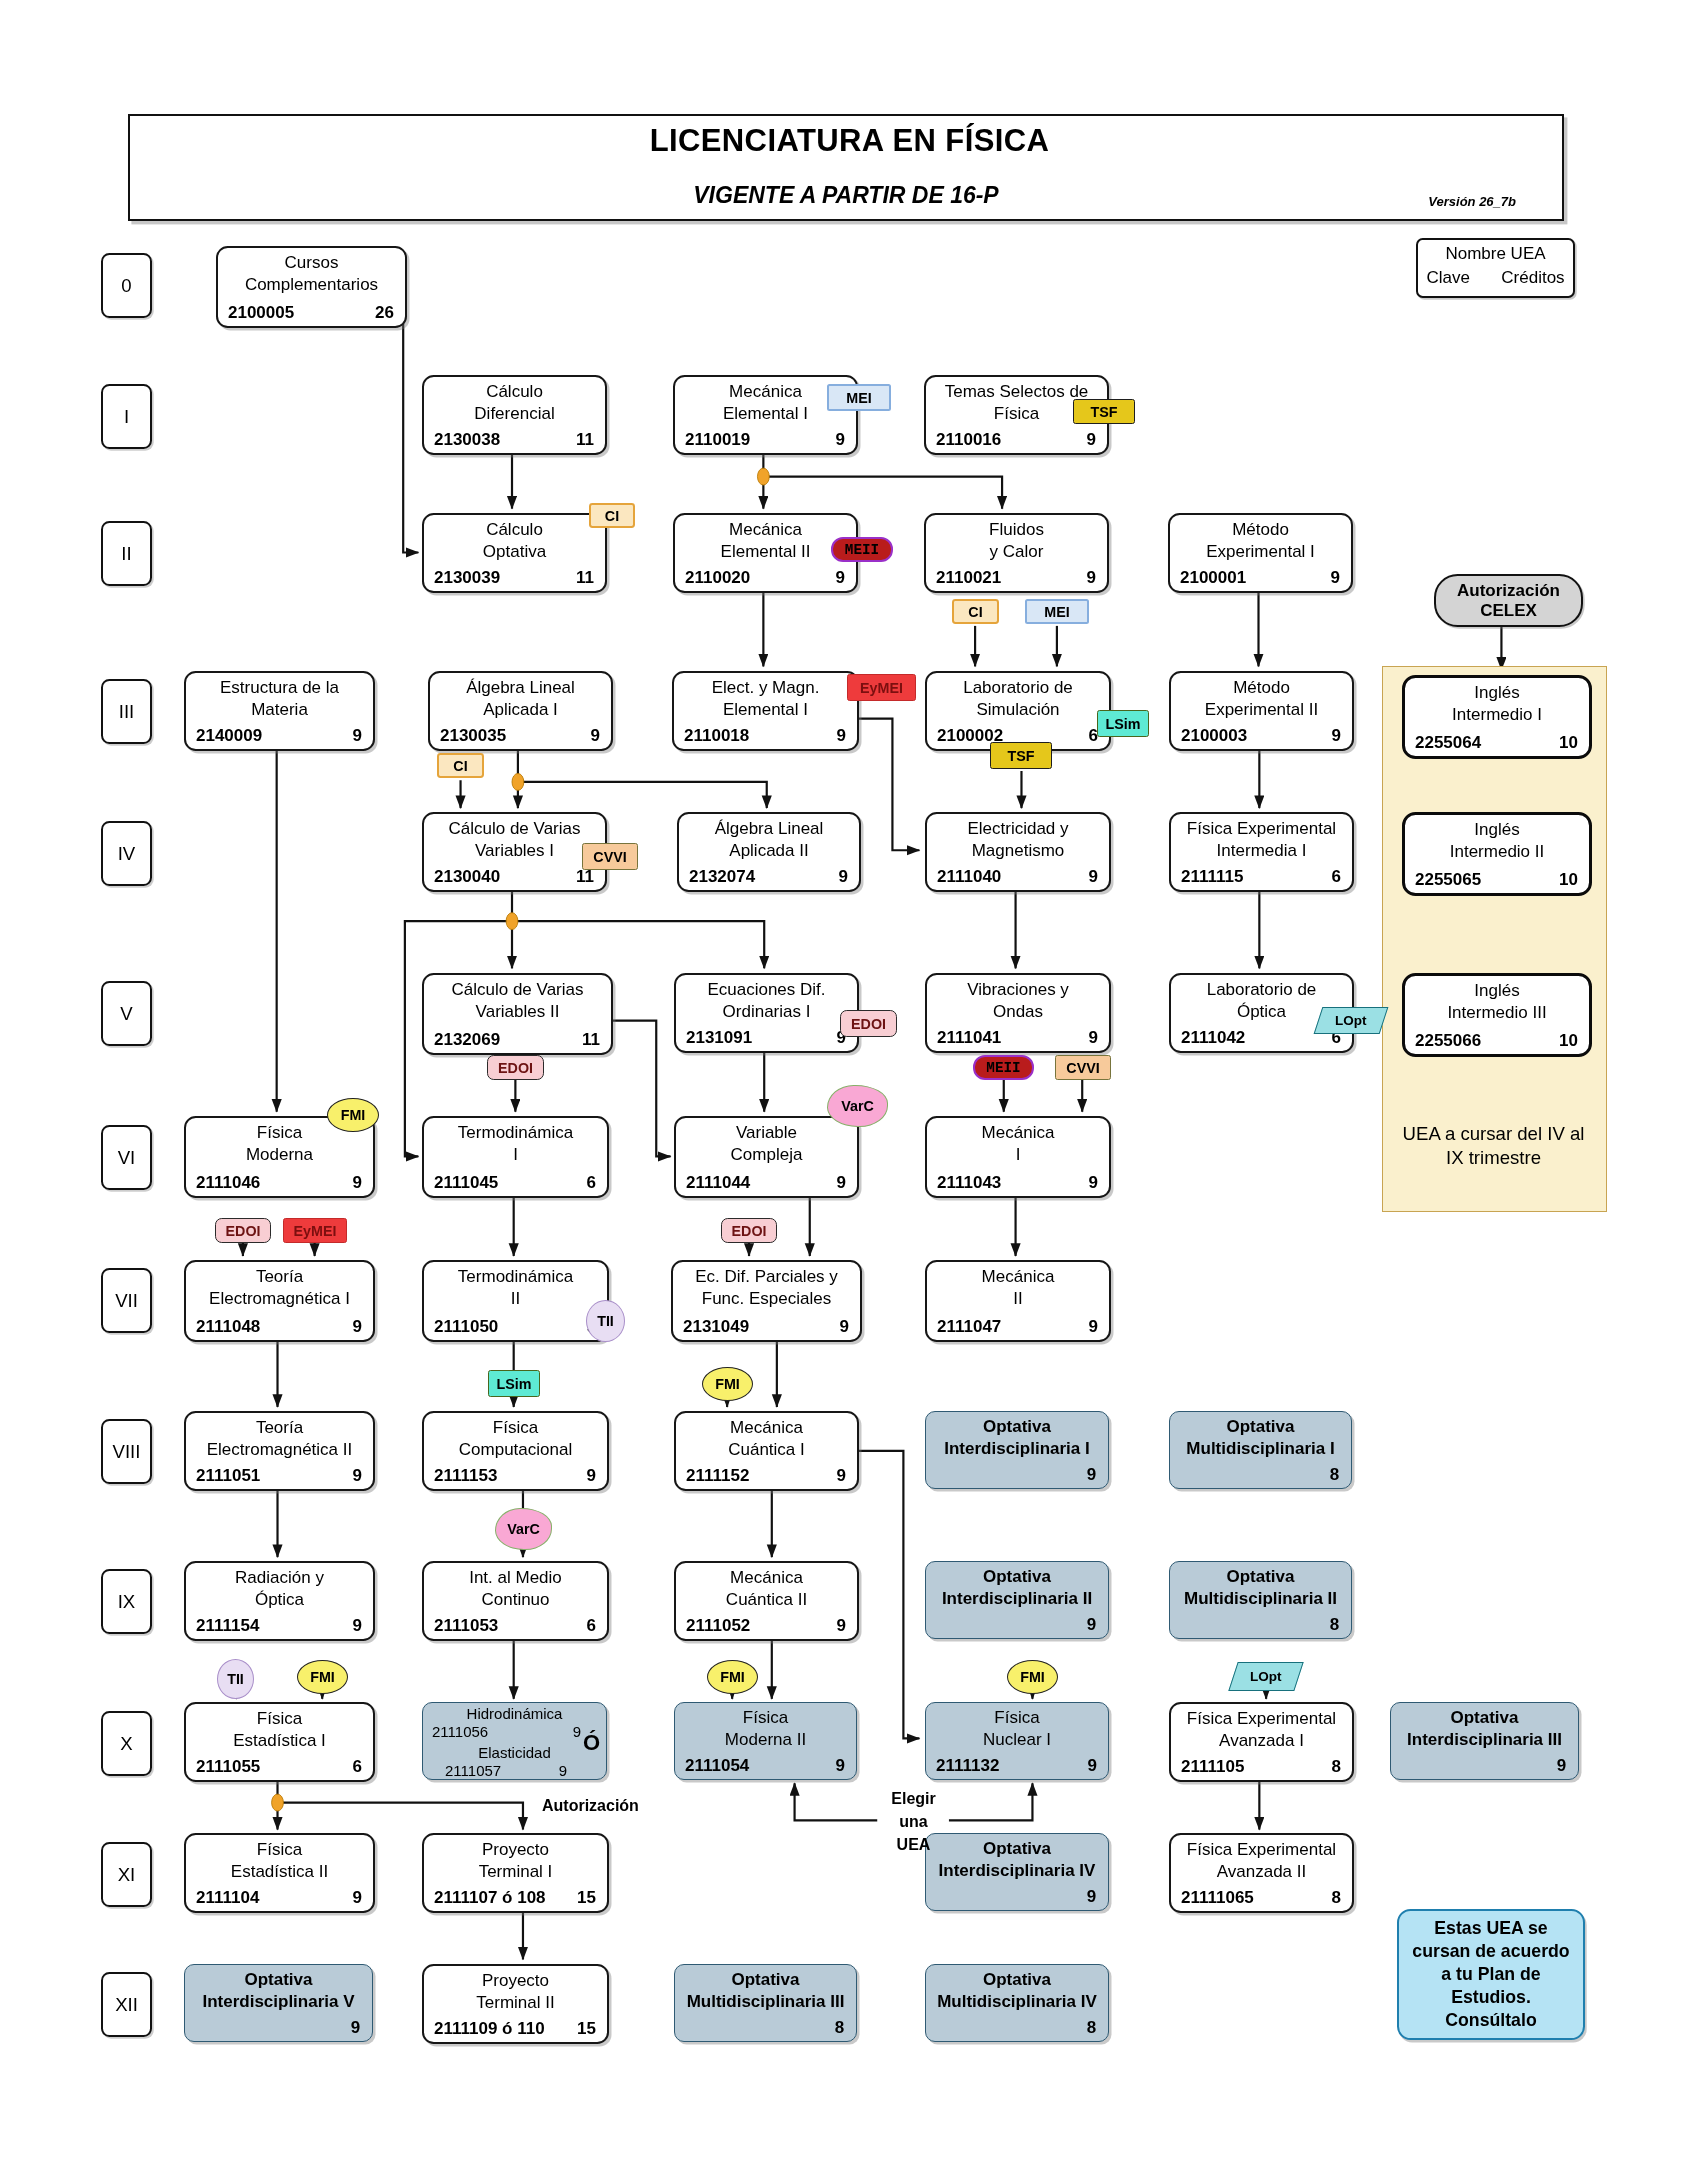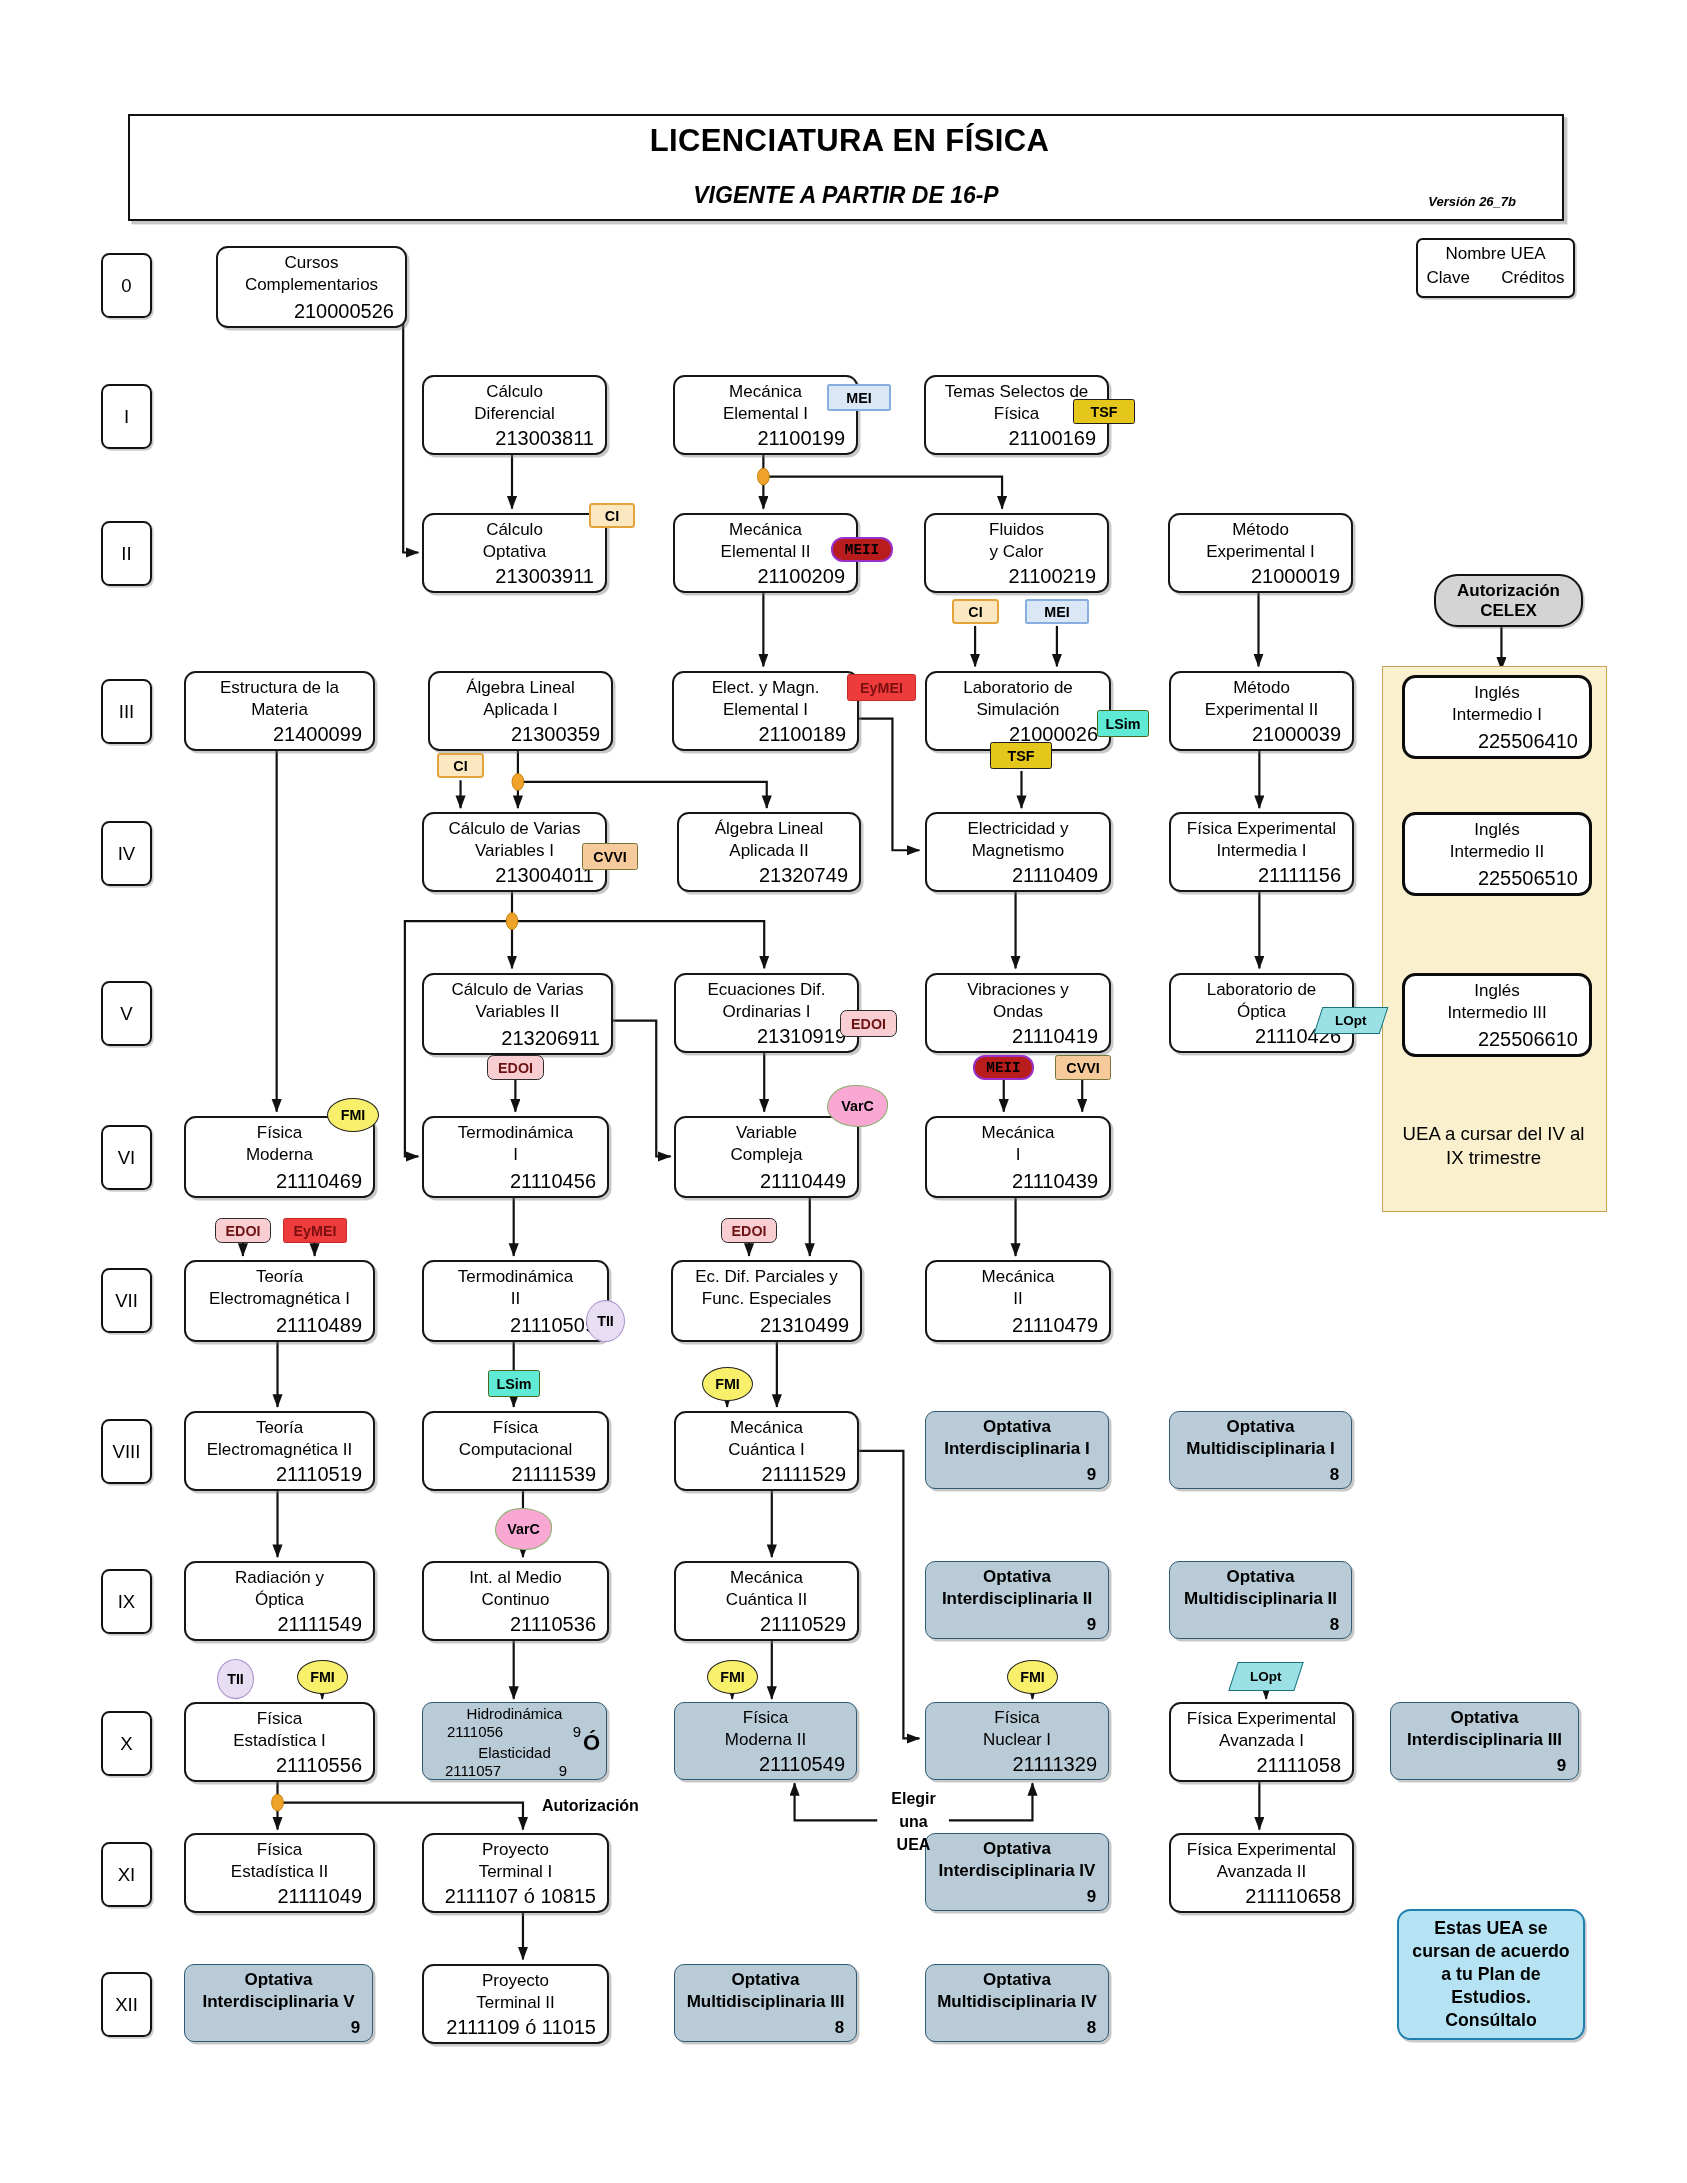--- a/index.html
+++ b/index.html
@@ -15,27 +15,27 @@
 
   
   .lvl{position:absolute;width:47px;height:61px;border:2.1px solid #111;border-radius:8.4px;background:#fff;
        box-shadow:1.7px 1.7px 0 rgba(130,130,130,.4);display:flex;align-items:center;justify-content:center;
        font-size:18.6px;z-index:2;}
 
   
   .box{position:absolute;background:#fff;border:2.1px solid #161616;border-radius:11.8px;
        box-shadow:2.5px 2.5px 0 rgba(120,120,120,.4);z-index:2;font-size:17px;color:#000;}
   .box .names{padding-top:4.2px;text-align:center;line-height:22px;}
-  .box .coderow{position:absolute;bottom:3.4px;left:10px;right:11px;display:flex;justify-content:flex-end;font-size:20px;}
+  .box .coderow{position:absolute;bottom:3.4px;left:10px;right:11px;display:flex;justify-content:space-between;font-size:17px;font-weight:bold;}
   .box.blue{background:#b9cbd7;border:1.7px solid #2f5a73;border-radius:10px;}
   .box.optativa{background:#b9cbd7;border:1.7px solid #2f5a73;border-radius:10px;font-weight:bold;}
   .box.optativa .cred{position:absolute;bottom:3.4px;right:11.8px;font-size:17px;font-weight:bold;}
   .box.english{border:3.8px solid #0b0b0b;border-radius:13.5px;box-shadow:none;}
   .box.hidro{font-size:15px;}
-  .box.hidro .hrow{display:flex;justify-content:space-between;padding:0 25px 0 24px;line-height:18.6px;}
+  .box.hidro .hrow{display:flex;justify-content:space-between;padding:0 25px 0 9px;line-height:18.6px;}
   .box.hidro .hname{text-align:center;line-height:18.6px;padding-top:1.7px;}
   .box.hidro .obig{position:absolute;right:5.9px;top:27px;font-size:22px;font-weight:bold;}
 
   
   .badge{position:absolute;display:flex;align-items:center;justify-content:center;
          font-weight:bold;font-size:14.3px;z-index:4;color:#000;box-sizing:border-box;}
   .b-ci  {background:#fbe7c0;border:2.1px solid #e5a43b;border-radius:3.4px;}
   .b-mei {background:#d9e7f6;border:2.1px solid #86aede;border-radius:2.5px;}
   .b-meii{background:#b91c1c;border:2.1px solid #9a30c9;border-radius:12px;font-family:Liberation Mono, monospace;}
   .b-eymei{background:#ee3b3c;border:1.7px solid #c42a2a;color:#7c0f0f;border-radius:2.5px;}

